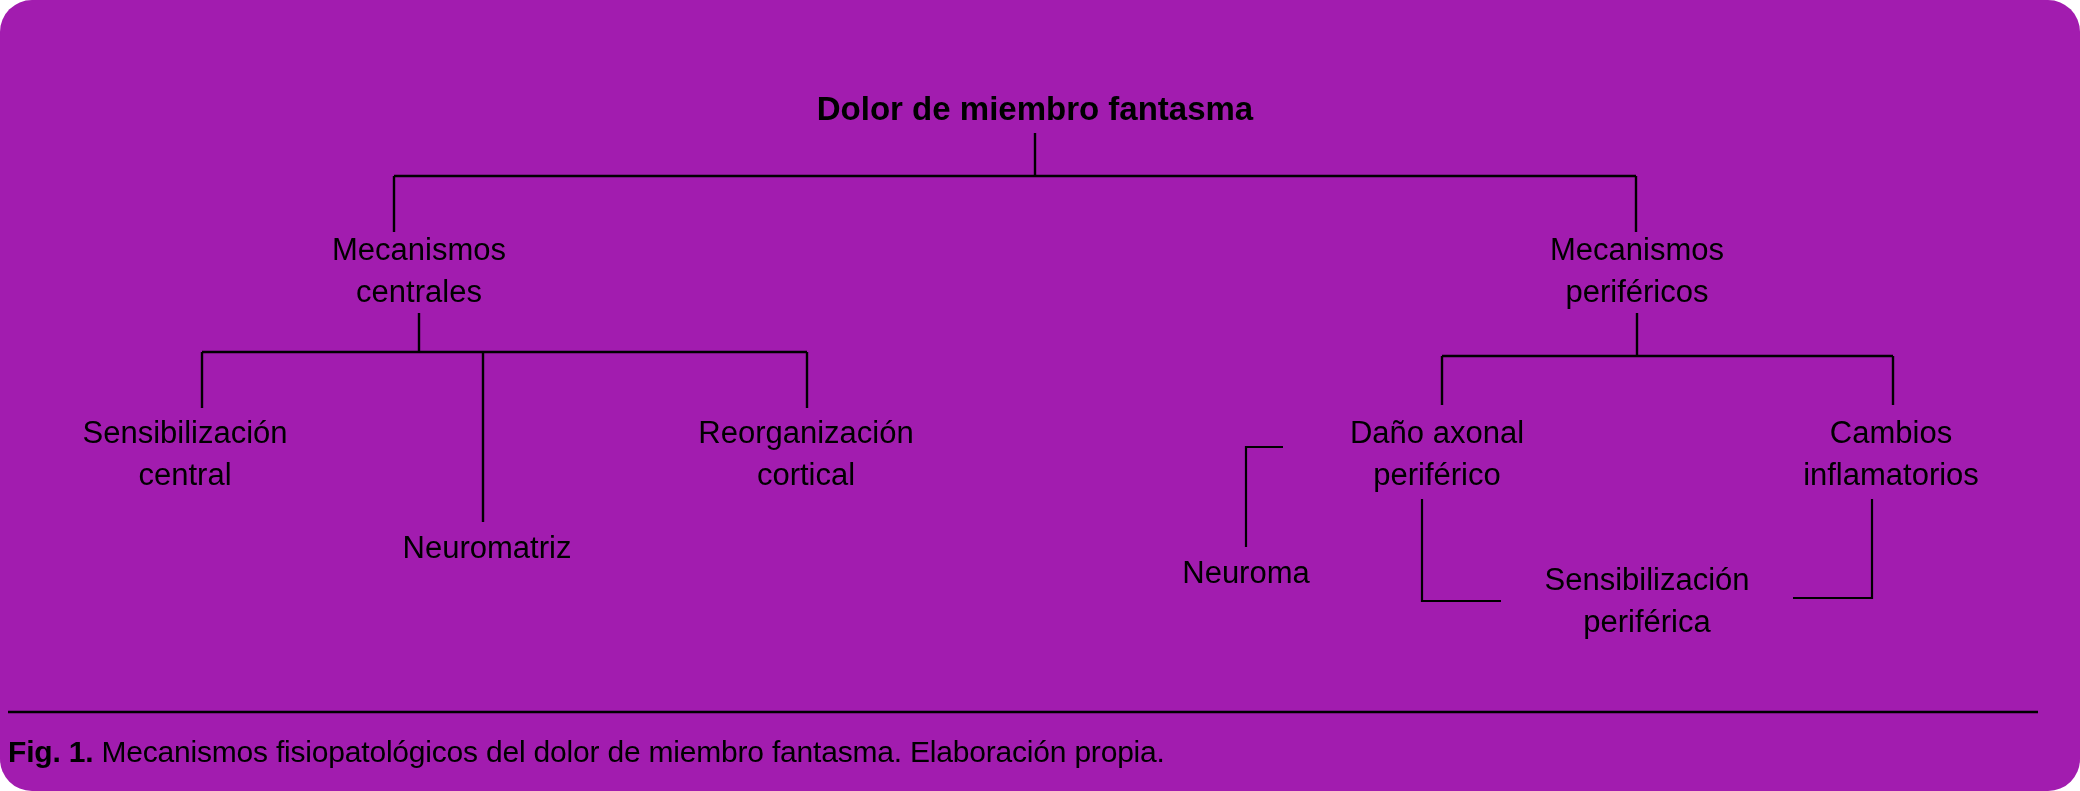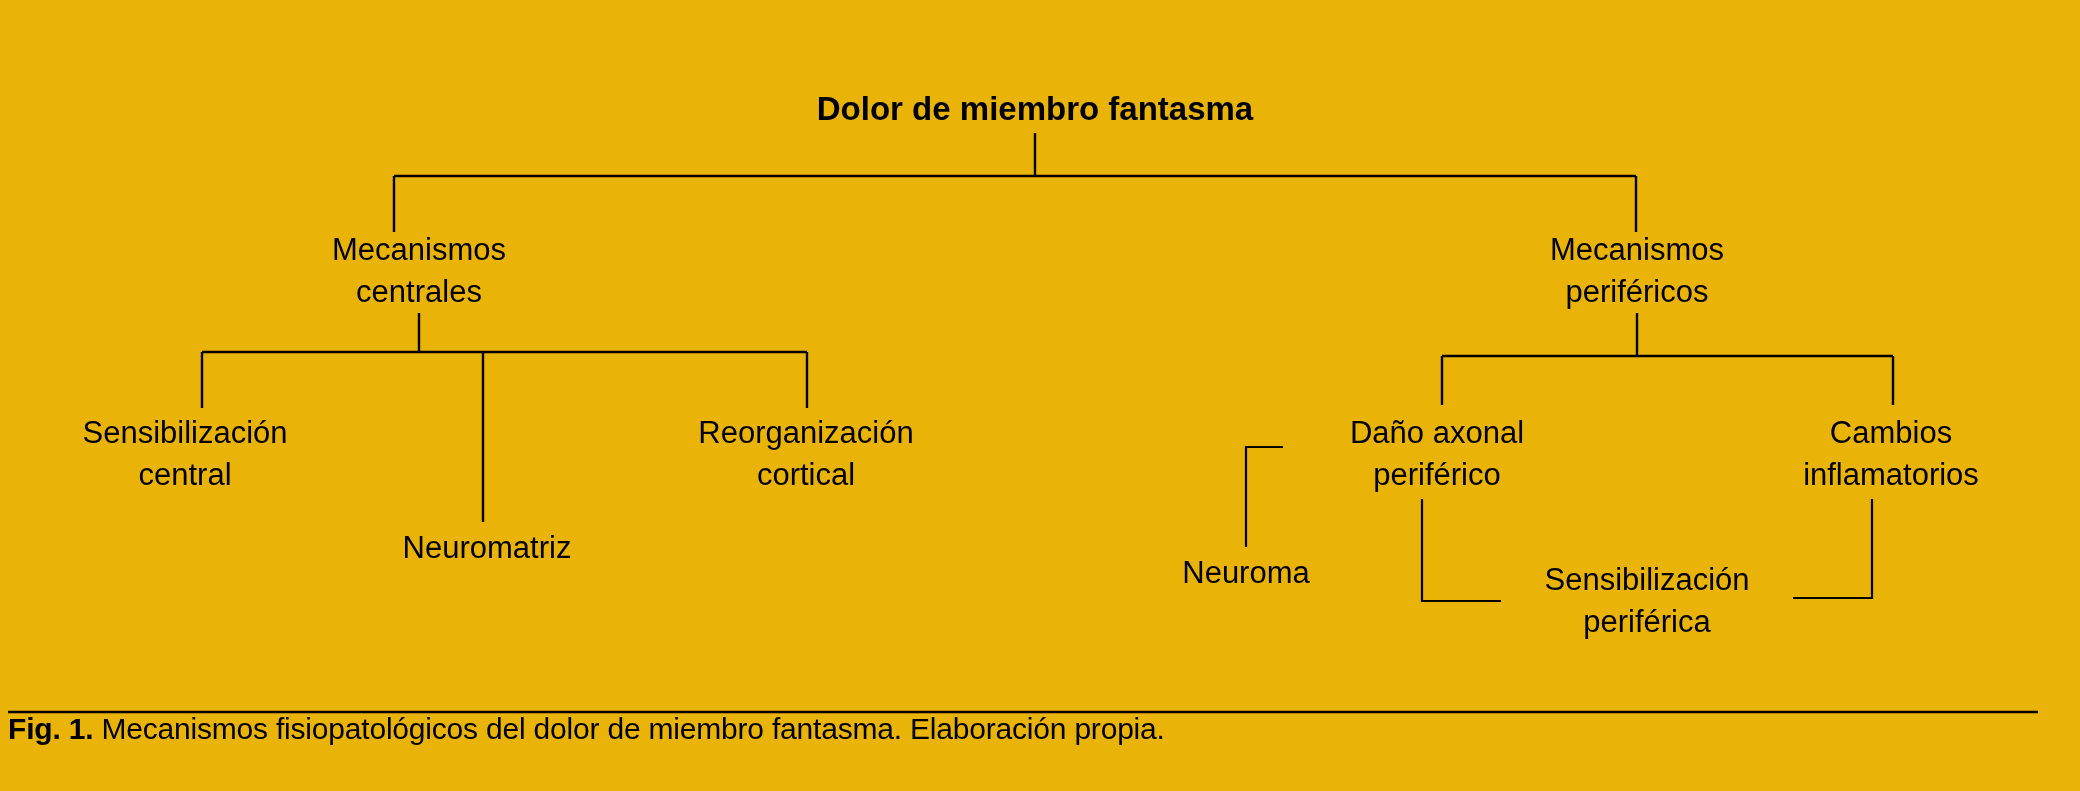--- a/index.html
+++ b/index.html
@@ -11,21 +11,22 @@
     width: 2080px;
     height: 791px;
     font-family: "Liberation Sans", sans-serif;
     color: #000000;
     overflow: hidden;
   }
   #figure-root {
     position: relative;
     width: 2080px;
     height: 791px;
-    background: #eab308;
+    background: #a21caf;
+    border-radius: 32px;
   }
   svg#diagram-canvas {
     position: absolute;
     left: 0;
     top: 0;
     width: 2080px;
     height: 791px;
     display: block;
   }
   .node-text {
@@ -48,21 +49,21 @@
   .connector.thin {
     stroke-width: 2.2;
   }
   .rule-line {
     stroke: #000000;
     stroke-width: 2.6;
   }
   .caption {
     position: absolute;
     left: 8px;
-    top: 712px;
+    top: 735px;
     width: 2060px;
     font-family: "Liberation Sans Narrow", "Liberation Sans", sans-serif;
     font-size: 30px;
     letter-spacing: -0.2px;
     color: #000000;
     white-space: nowrap;
   }
   .caption .cap-label {
     font-weight: bold;
   }

